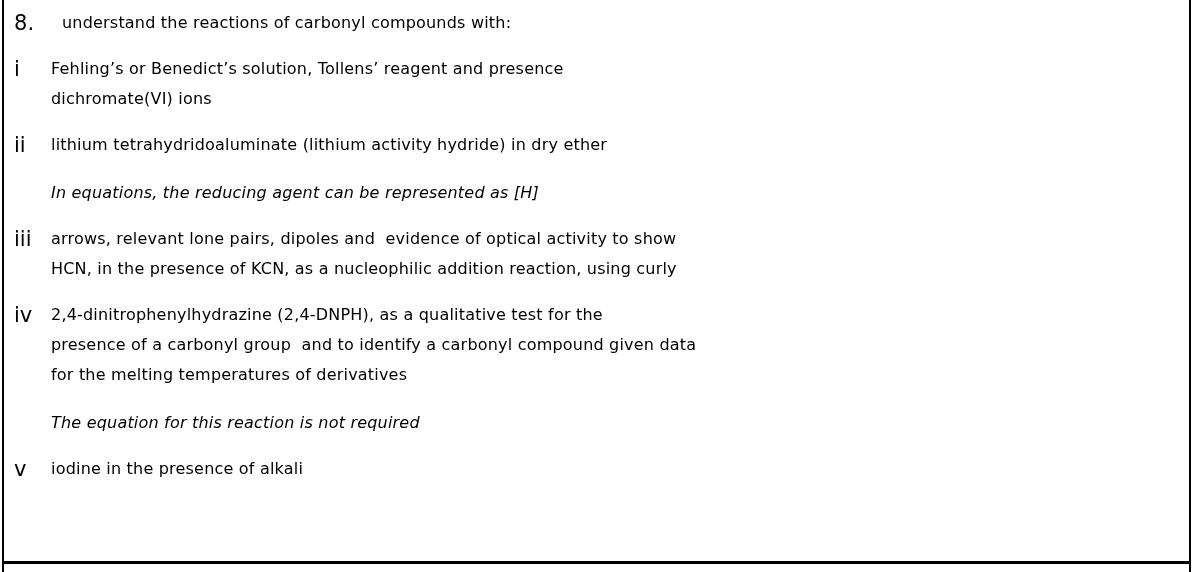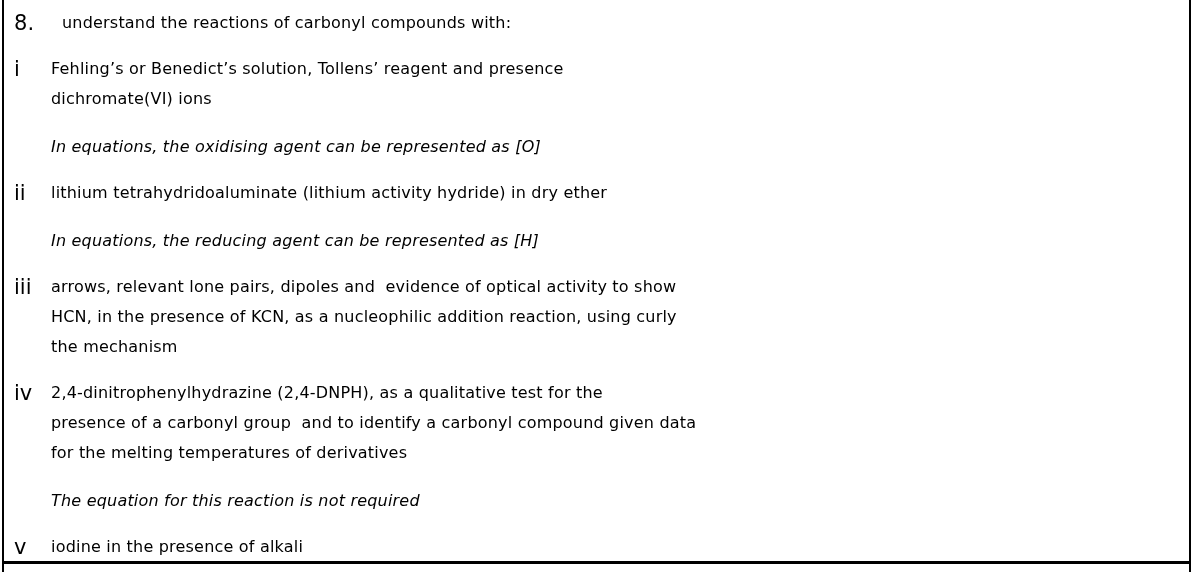--- a/index.html
+++ b/index.html
@@ -71,38 +71,36 @@
       <div class="line">understand the reactions of carbonyl compounds with:</div>
     </div>
 
     <div>
 
       <div class="sub-item">
         <div class="marker">i</div>
         <div class="body">
           <div class="line">Fehling’s or Benedict’s solution, Tollens’ reagent and presence</div>
           <div class="line">dichromate(VI) ions</div>
-          <div class="line note">In equations, the oxidising agent can be represented as [O]</div>
         </div>
       </div>
 
       <div class="sub-item">
         <div class="marker">ii</div>
         <div class="body">
           <div class="line">lithium tetrahydridoaluminate (lithium activity hydride) in dry ether</div>
           <div class="line note">In equations, the reducing agent can be represented as [H]</div>
         </div>
       </div>
 
       <div class="sub-item">
         <div class="marker">iii</div>
         <div class="body">
           <div class="line">arrows, relevant lone pairs, dipoles and  evidence of optical activity to show</div>
           <div class="line">HCN, in the presence of KCN, as a nucleophilic addition reaction, using curly</div>
-          <div class="line">the mechanism</div>
         </div>
       </div>
 
       <div class="sub-item">
         <div class="marker">iv</div>
         <div class="body">
           <div class="line">2,4-dinitrophenylhydrazine (2,4-DNPH), as a qualitative test for the</div>
           <div class="line">presence of a carbonyl group  and to identify a carbonyl compound given data</div>
           <div class="line">for the melting temperatures of derivatives</div>
           <div class="line note">The equation for this reaction is not required</div>

